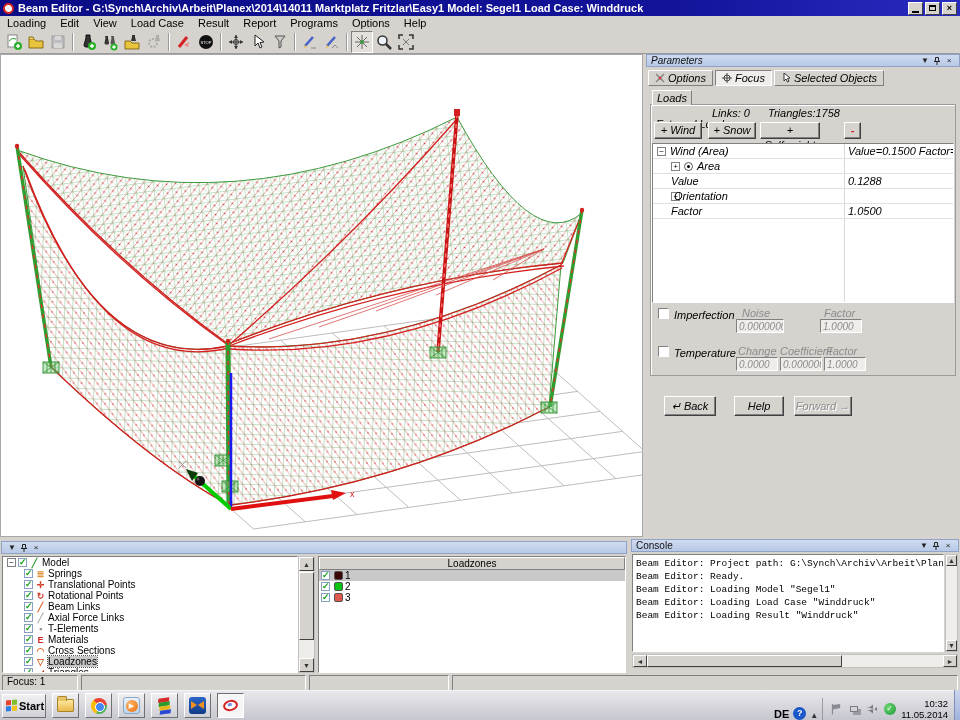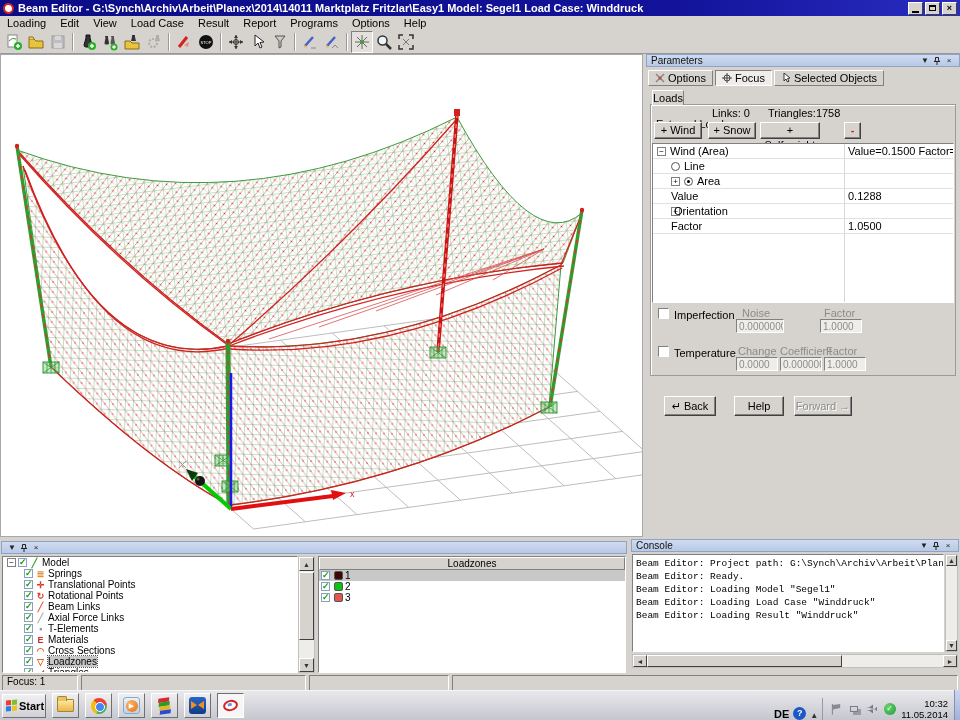--- a/index.html
+++ b/index.html
@@ -35,26 +35,26 @@
   .vsplit { position:absolute; left:643px; top:54px; width:3px; height:483px; background:#d6d3ce; }
 
   
   .dock-title { position:absolute; height:13px; background:linear-gradient(#cfdbf0,#b8c9e6); border:1px solid #8ea3c6;
     display:flex; align-items:center; padding:0 4px; font-size:10px; color:#111; }
   .dock-title .dt-label { flex:1; white-space:nowrap; overflow:hidden; }
   .dock-btn { width:12px; height:11px; display:flex; align-items:center; justify-content:center; font-size:8px; color:#222; }
   .sunken-white { background:#fff; border:1px solid; border-color:#808080 #fff #fff #808080; }
 
   
-  .params { position:absolute; left:646px; top:54px; width:314px; height:483px; background:#d6d3ce; }
+  .params { position:absolute; left:646px; top:54px; width:314px; height:483px; background:#d6d3ce;font-style:italic; }
   .p-title { left:0; top:0; width:314px; }
   .p-tabs { position:absolute; left:2px; top:16px; height:17px; display:flex; gap:2px; }
   .p-tab { height:16px; display:flex; align-items:center; gap:3px; padding:0 6px; border:1px solid; border-color:#fff #808080 #808080 #fff; background:#d6d3ce; }
   .p-tab.active { border-color:#808080 #fff #fff #808080; background:#efedea; }
-  .loads-tab { position:absolute; left:6px; top:36px; width:32px; height:15px; background:#d6d3ce;
+  .loads-tab { position:absolute; left:6px; top:36px; width:40px; height:15px; background:#d6d3ce;
     border:1px solid #808080; border-bottom:none; border-top-color:#fff; border-left-color:#fff;
     text-align:center; line-height:14px; z-index:2; }
   .p-frame { position:absolute; left:4px; top:50px; width:306px; height:272px; border:1px solid #9a9a9a; box-shadow:inset 1px 1px 0 #fff; }
   .p-links { position:absolute; top:53px; left:0; width:314px; }
   .p-links span { position:absolute; white-space:nowrap; }
   .ext-label { position:absolute; left:10px; top:64px; }
   .p-btnrow { position:absolute; top:68px; left:0; }
   .p-btn { position:absolute; height:17px; background:#d6d3ce; border:1px solid; border-color:#fff #404040 #404040 #fff;
     box-shadow:inset -1px -1px 0 #808080; text-align:center; line-height:15px; }
   .p-table { position:absolute; left:6px; top:89px; width:302px; height:160px; background:#fff;
@@ -453,24 +453,20 @@
       <div class="p-btn" style="left:198px;width:17px;color:#d42222;font-weight:bold">-</div>
     </div>
     <div class="p-table" id="params-table">
         <div class="pt-col"></div>
         <div class="pt-row">
           <span class="expander" style="left: 4px;">−</span>
           <span class="lbl" style="left: 17px;">Wind (Area)</span>
           <span class="val">Value=0.1500  Factor=1.0500</span>
         </div>
         <div class="pt-row">
-          <span class="radio" style="left: 18px;"></span>
-          <span class="lbl" style="left: 31px;">Line</span>
-        </div>
-        <div class="pt-row">
           <span class="expander" style="left: 18px;">+</span>
           <span class="radio on" style="left: 31px;"></span>
           <span class="lbl" style="left: 44px;">Area</span>
         </div>
         <div class="pt-row">
           <span class="lbl" style="left: 18px;">Value</span>
           <span class="val">0.1288</span>
         </div>
         <div class="pt-row">
           <span class="expander" style="left: 18px;">+</span>

